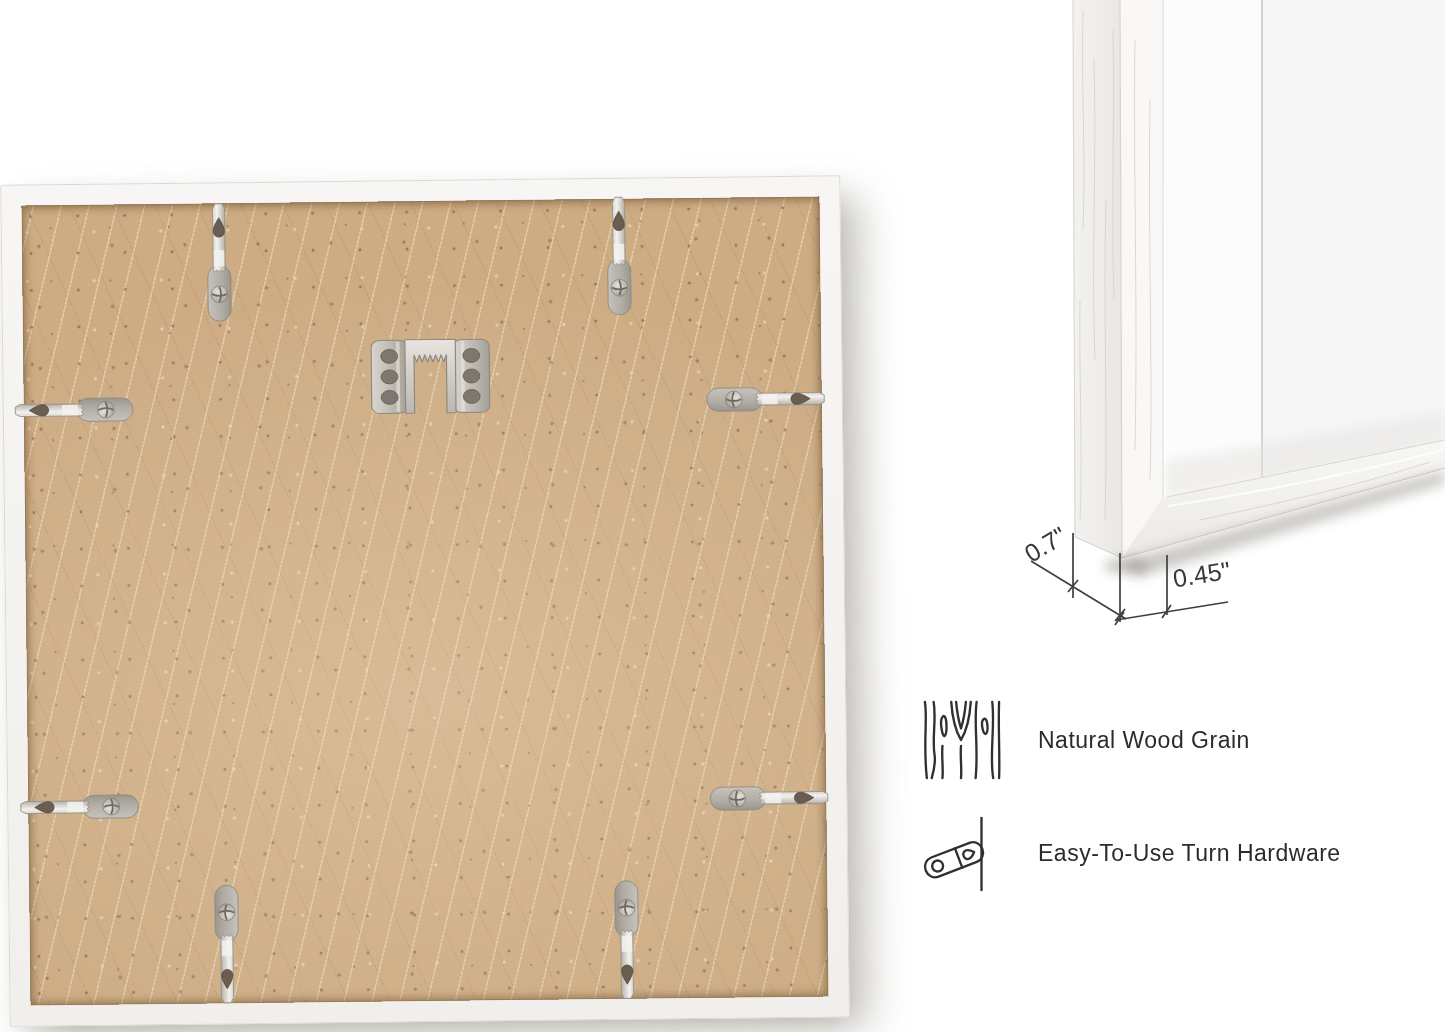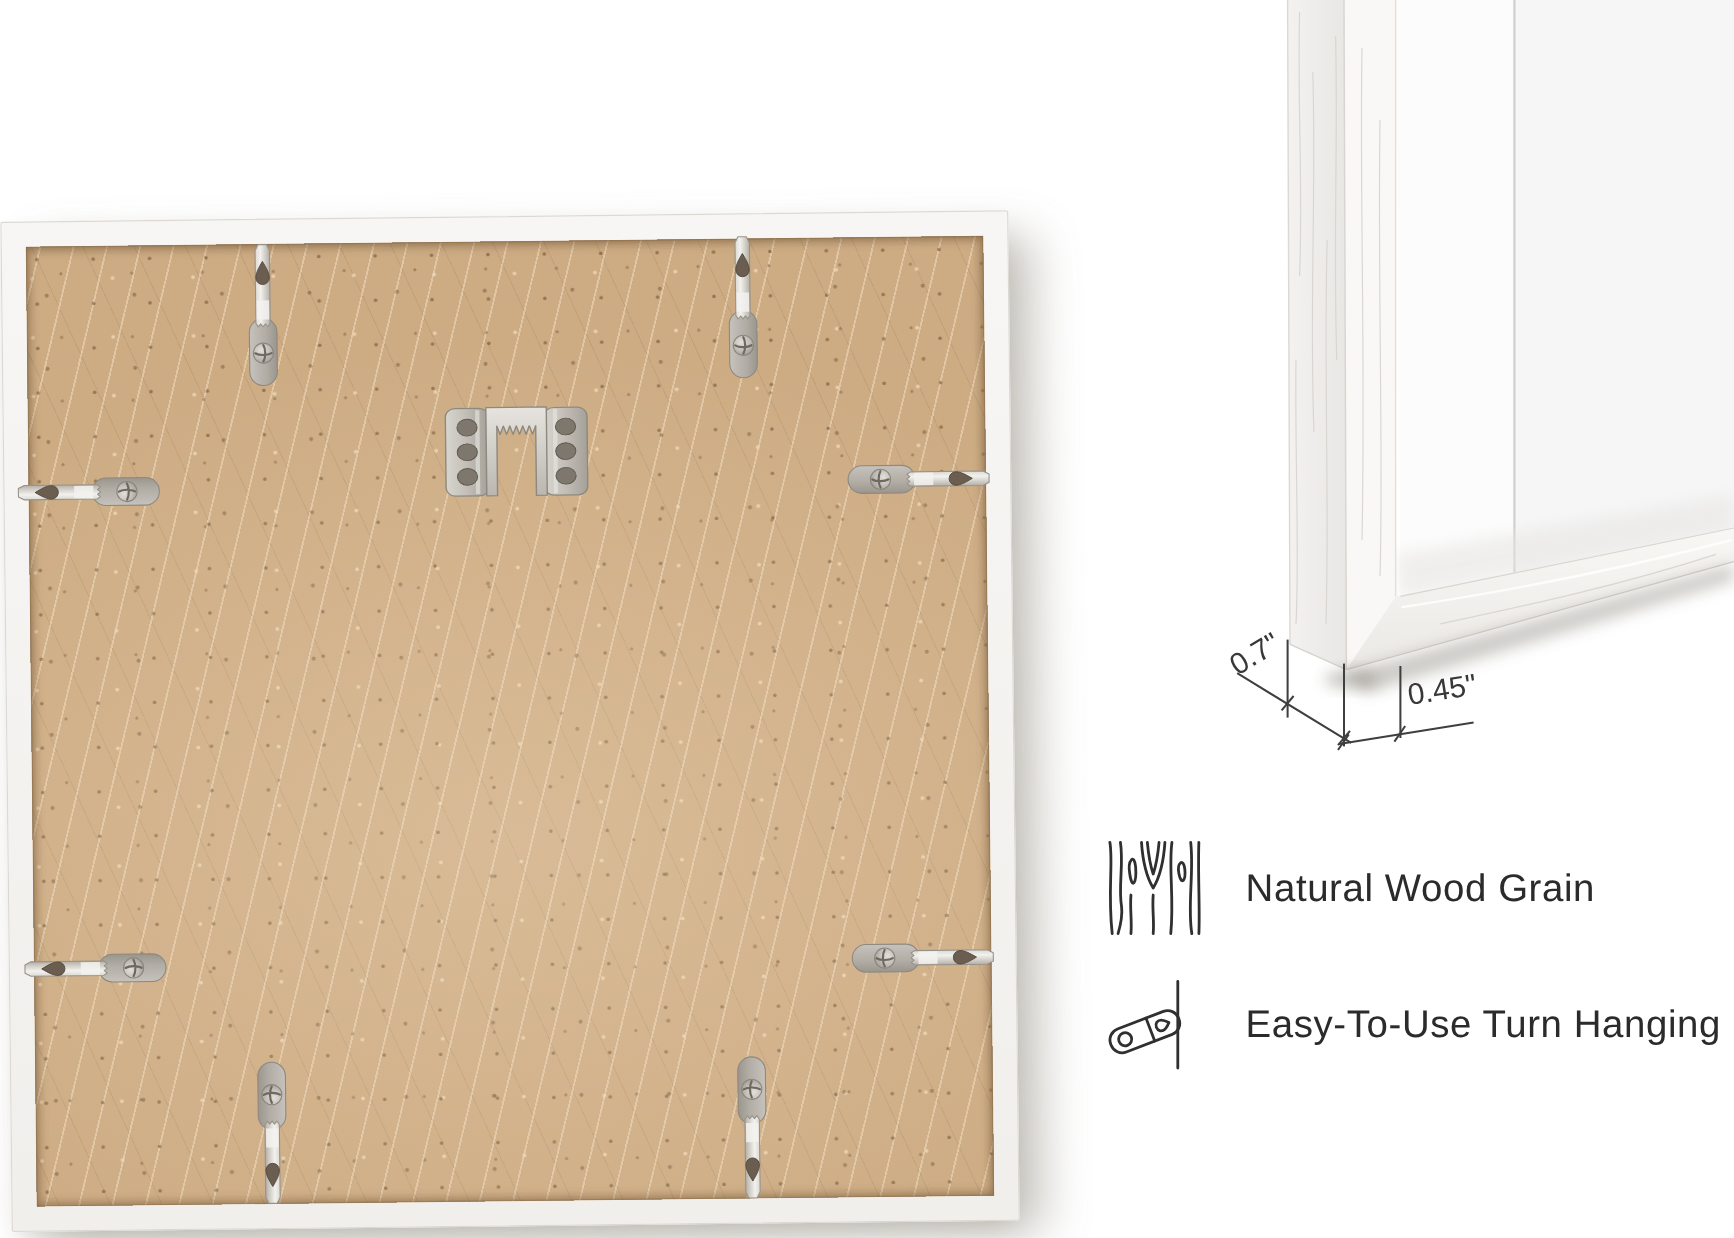--- a/index.html
+++ b/index.html
@@ -49,21 +49,21 @@
   
   .dims{position:absolute;left:1020px;top:430px;width:260px;height:230px;overflow:visible;}
   .dims line, .dims path{stroke:#3f3f3f;stroke-width:1.7;fill:none;}
   .dims text{font-family:"Liberation Sans",sans-serif;font-size:25px;fill:#383838;}
   
   .features{position:absolute;left:920px;top:699px;width:520px;display:flex;flex-direction:column;gap:31px;}
   .feature-row{display:flex;align-items:center;gap:36px;height:82px;}
   .feature-icon{width:82px;height:82px;flex:0 0 auto;}
   .feature-icon path,.feature-icon line,.feature-icon rect,.feature-icon circle{
     stroke:#303030;stroke-width:2.4;fill:none;stroke-linecap:round;stroke-linejoin:round;}
-  .feature-label{font-size:32px;color:#2b2b2b;letter-spacing:0.5px;white-space:nowrap;}
+  .feature-label{font-size:23px;color:#2b2b2b;letter-spacing:0.5px;white-space:nowrap;}
 </style>
 </head>
 <body>
 
 <svg width="0" height="0" style="position:absolute" aria-hidden="true">
   <defs>
     <linearGradient id="gTab" x1="0" y1="0" x2="1" y2="0">
       <stop offset="0" stop-color="#dcd9d3"></stop>
         <stop offset="0.35" stop-color="#f2f1ed"></stop>
       <stop offset="0.8" stop-color="#c9c5be"></stop>
@@ -236,18 +236,18 @@
     <div class="feature-row">
       <svg class="feature-icon" viewBox="0 0 84 84">
         <line x1="63" y1="6" x2="63" y2="80"></line>
         <g transform="rotate(-21 36 49)">
           <rect x="4" y="38" width="62" height="21" rx="10" fill="#ffffff"></rect>
           <line x1="40" y1="38" x2="40" y2="59"></line>
           <circle cx="17" cy="48.5" r="5.6"></circle>
           <path d="M57,48.5 C52.5,53.5 50,54 47.5,52.5 A5,5 0 0 1 47.5,44.5 C50,43 52.5,43.5 57,48.5 Z"></path>
         </g>
       </svg>
-      <span class="feature-label">Easy-To-Use Turn Hanging</span>
+      <span class="feature-label">Easy-To-Use Turn Hardware</span>
     </div>
 
 
   </div>
 </div>
 
 </body></html>

